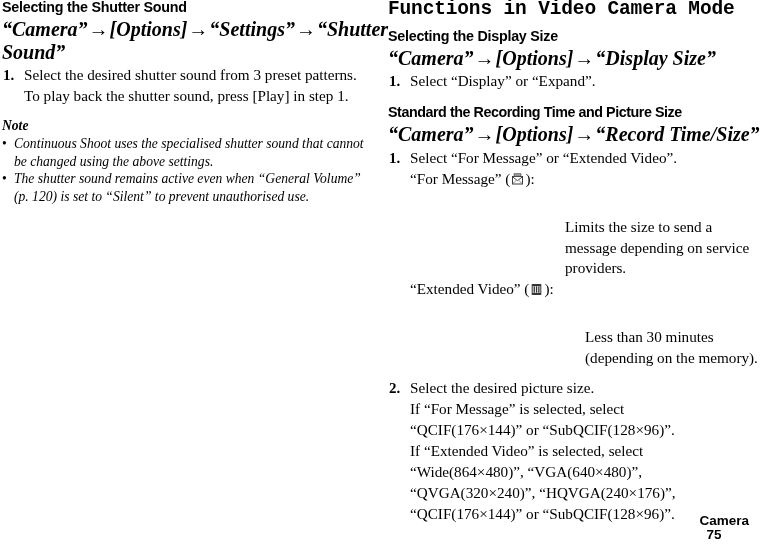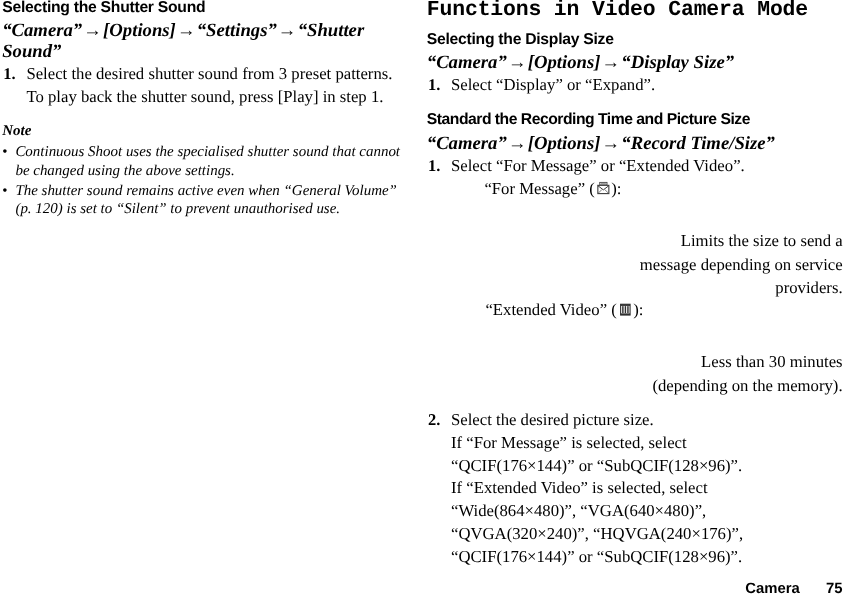--- a/index.html
+++ b/index.html
@@ -71,21 +71,21 @@
   }
   .spacer-sec-sm {
     height: 11px;
   }
 
   
   .navpath {
     font-family: "Liberation Serif", "DejaVu Serif", serif;
     font-weight: bold;
     font-style: italic;
-    font-size: 17px;
+    font-size: 20px;
     line-height: 1.13;
     margin: 0 0 2px 0;
   }
   .navpath .arrow {
     font-style: normal;
     font-weight: normal;
     padding: 0 1px;
   }
 
   
@@ -145,21 +145,20 @@
     font-style: normal;
     line-height: 1.285;
   }
   .note-text {
     flex: 1 1 auto;
   }
 
   
   .defs {
     margin: 0;
-    text-align: right;
   }
   .def-row {
     display: flex;
     flex-direction: row;
     align-items: flex-start;
     font-size: 15.2px;
     line-height: 1.36;
   }
   .def-term {
     flex: 0 0 auto;
@@ -188,20 +187,21 @@
   
   .footer {
     position: absolute;
     right: 2px;
     bottom: 8px;
     font-family: "Liberation Sans", "DejaVu Sans", sans-serif;
     font-weight: bold;
     font-size: 13.5px;
     line-height: 1;
     display: flex;
+    flex-direction: column;
     align-items: baseline;
   }
   .footer-chapter {
     margin-right: 17px;
   }
   .footer-page {
     min-width: 22px;
     text-align: right;
   }
 </style>

